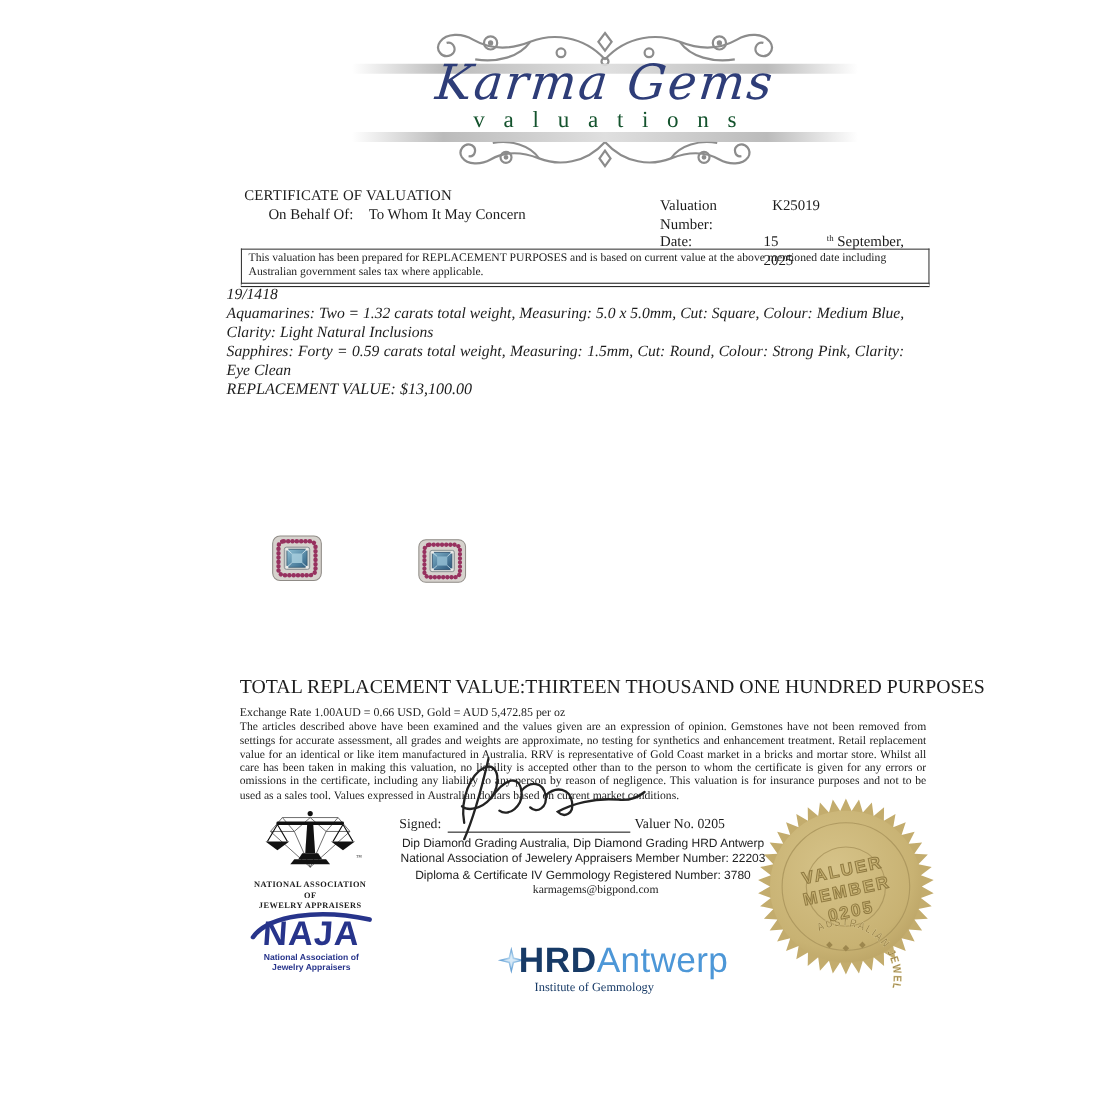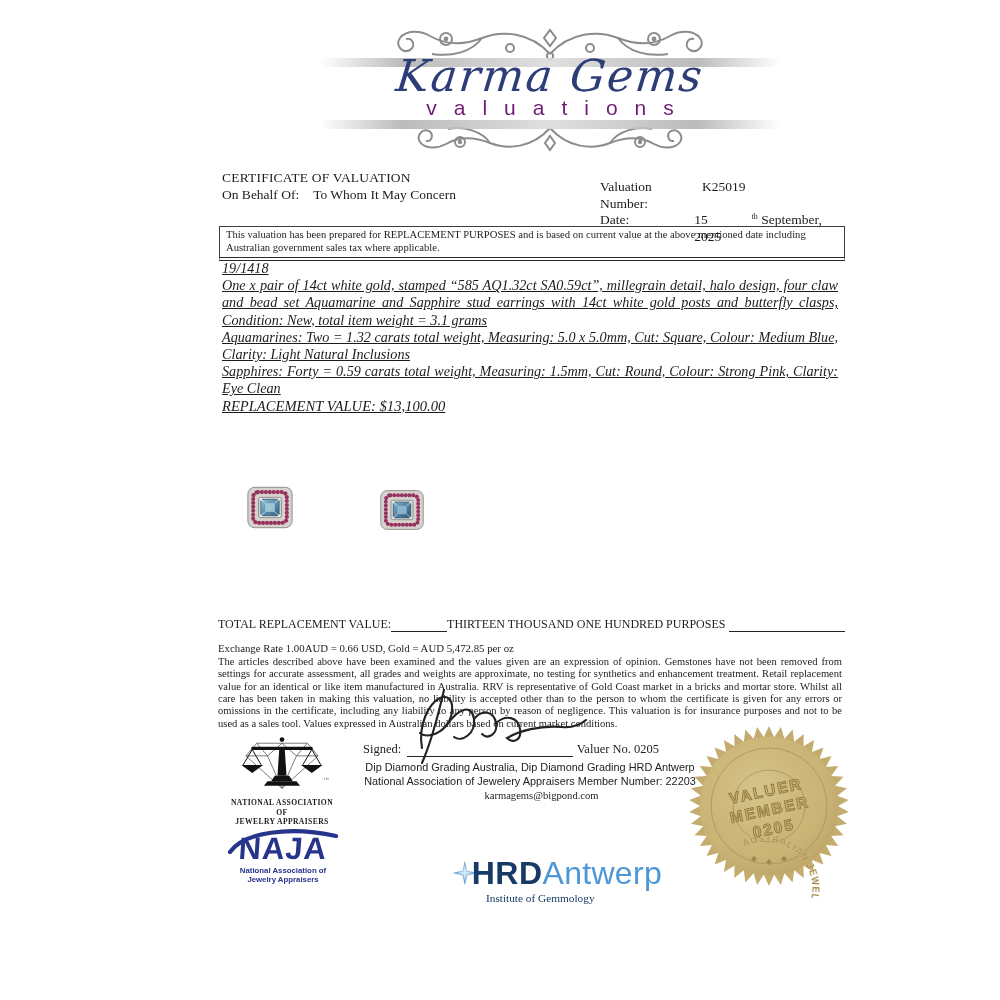--- a/index.html
+++ b/index.html
@@ -9,53 +9,53 @@
   
   .logo-area{position:absolute;top:24px;left:290px;width:520px;text-align:center;}
   .band{position:absolute;left:30px;width:460px;height:9px;border-radius:2px;
         background:linear-gradient(to right, rgba(190,190,190,0), rgba(175,175,175,.85) 18%, rgba(220,220,220,.9) 50%, rgba(175,175,175,.85) 82%, rgba(190,190,190,0));}
   .band-top{top:34px;}
   .band-bottom{top:96px;}
   .flourish{display:block;margin:0 auto;}
   .brand-script{position:relative;z-index:2;font-family:"DejaVu Serif", serif;font-style:italic;
         font-size:44px;line-height:44px;color:#2e3d78;margin-top:-14px;letter-spacing:2px;
         transform:skewX(-6deg);}
-  .brand-sub{position:relative;z-index:2;font-family:Liberation Sans, sans-serif;
-        font-size:21px;color:#701a75;letter-spacing:17px;padding-left:17px;margin-top:-2px;}
+  .brand-sub{position:relative;z-index:2;font-family:Liberation Serif, serif;
+        font-size:21px;color:#14532d;letter-spacing:17px;padding-left:17px;margin-top:-2px;}
   .fl-bottom{margin-top:-4px;}
 
   
   .cert-header{position:absolute;top:169px;left:222px;width:616px;font-size:13.5px;line-height:17px;}
   .cert-title{letter-spacing:.2px;}
-  .behalf-row .lbl{display:inline-block;width:88px;}
+  .behalf-row .lbl{display:inline-block;width:88px;margin-left:22px;}
   .hdr-right{position:absolute;top:10px;left:378px;width:240px;}
   .hdr-right .row{display:flex;line-height:16.5px;font-family:Liberation Serif, serif;}
   .hdr-right .lbl{width:102px;}
   sup{font-size:8px;vertical-align:super;line-height:0;padding-left:44px;}
 
   
   .notice-box{position:absolute;top:226px;left:219px;width:612px;
         border:1px solid #3c3c3c;border-bottom:4px double #2a2a2a;
         padding:2px 6px 3px 6px;font-size:10.6px;line-height:12.6px;}
 
   
-  .desc{position:absolute;top:260px;left:222px;width:616px;
-        font-style:italic;font-size:14.2px;line-height:17.2px;text-decoration:underline;}
+  .desc{position:absolute;top:260px;left:206px;width:616px;
+        font-style:italic;font-size:14.2px;line-height:17.2px;}
   .desc p{margin:0;text-align:justify;}
   .desc .ref{text-align:left;}
   .rv-line{margin-top:9px;text-align:right;padding-right:82px;font-size:14.6px;}
 
   
   .earring{position:absolute;}
   .earring.e1{top:485px;left:245px;}
   .earring.e2{top:487px;left:378px;}
 
   
   .total-line{position:absolute;top:617px;left:218px;width:627px;display:flex;align-items:flex-end;
-        font-size:12px;line-height:15px;white-space:nowrap;}
+        font-size:18px;line-height:15px;white-space:nowrap;}
   .u-gap{display:inline-block;width:56px;border-bottom:1.2px solid #222;height:12px;}
   .u-fill{flex:1;border-bottom:1.2px solid #222;height:12px;margin-left:4px;}
 
   
   .exchange{position:absolute;top:642px;left:218px;font-size:10.8px;}
   .disclaimer{position:absolute;top:656px;left:218px;width:624px;
         font-size:10.55px;line-height:12.35px;text-align:justify;}
 
   
   .sig-script{position:absolute;top:688px;left:408px;z-index:3;}
@@ -140,21 +140,20 @@
         <span class="lbl">Date:</span>
         <span><span>15</span><sup>th</sup><span> September, 2025</span></span>
       </div>
     </div>
   </div>
 
   <div class="notice-box">This valuation has been prepared for REPLACEMENT PURPOSES and is based on current value at the above mentioned date including Australian government sales tax where applicable.</div>
 
   <div class="desc">
     <p class="ref">19/1418</p>
-    <p>One x pair of 14ct white gold, stamped “585 AQ1.32ct SA0.59ct”, millegrain detail, halo design, four claw and bead set Aquamarine and Sapphire stud earrings with 14ct white gold posts and butterfly clasps, Condition: New, total item weight = 3.1 grams</p>
     <p>Aquamarines: Two = 1.32 carats total weight, Measuring: 5.0 x 5.0mm, Cut: Square, Colour: Medium Blue, Clarity: Light Natural Inclusions</p>
     <p>Sapphires: Forty = 0.59 carats total weight, Measuring: 1.5mm, Cut: Round, Colour: Strong Pink, Clarity: Eye Clean</p>
     <p class="rv-line">REPLACEMENT VALUE: $13,100.00</p>
   </div>
 
   <svg class="earring e1" width="50" height="45" viewBox="0 0 52 46">
     <defs>
       <linearGradient id="stoneG1" x1="0" y1="0" x2="1" y2="1">
         <stop offset="0" stop-color="#8fc0d4"></stop>
           <stop offset="1" stop-color="#2f6285"></stop>
@@ -213,20 +212,21 @@
 
   <div class="signed-row">
     <span>Signed:</span>
     <span class="u-fill"></span>
     <span>Valuer No. 0205</span>
   </div>
 
   <div class="credentials">
     <div>Dip Diamond Grading Australia, Dip Diamond Grading HRD Antwerp</div>
     <div>National Association of Jewelery Appraisers Member Number: 22203</div>
+    <div>Diploma &amp; Certificate IV Gemmology Registered Number: 3780</div>
     <div class="email">karmagems@bigpond.com</div>
   </div>
 
   <div class="scales-logo">
     <svg width="104" height="56" viewBox="0 0 104 62">
       <g stroke="#4a4a4a" stroke-width="0.8" fill="none">
         <polygon points="24,8 80,8 92,22 52,58 12,22"></polygon>
         <path d="M24,8 L36,22 M80,8 L68,22 M12,22 L36,22 L52,58 M92,22 L68,22 L52,58 M36,22 L52,8 L68,22"></path>
       </g>
       <g fill="#111">

